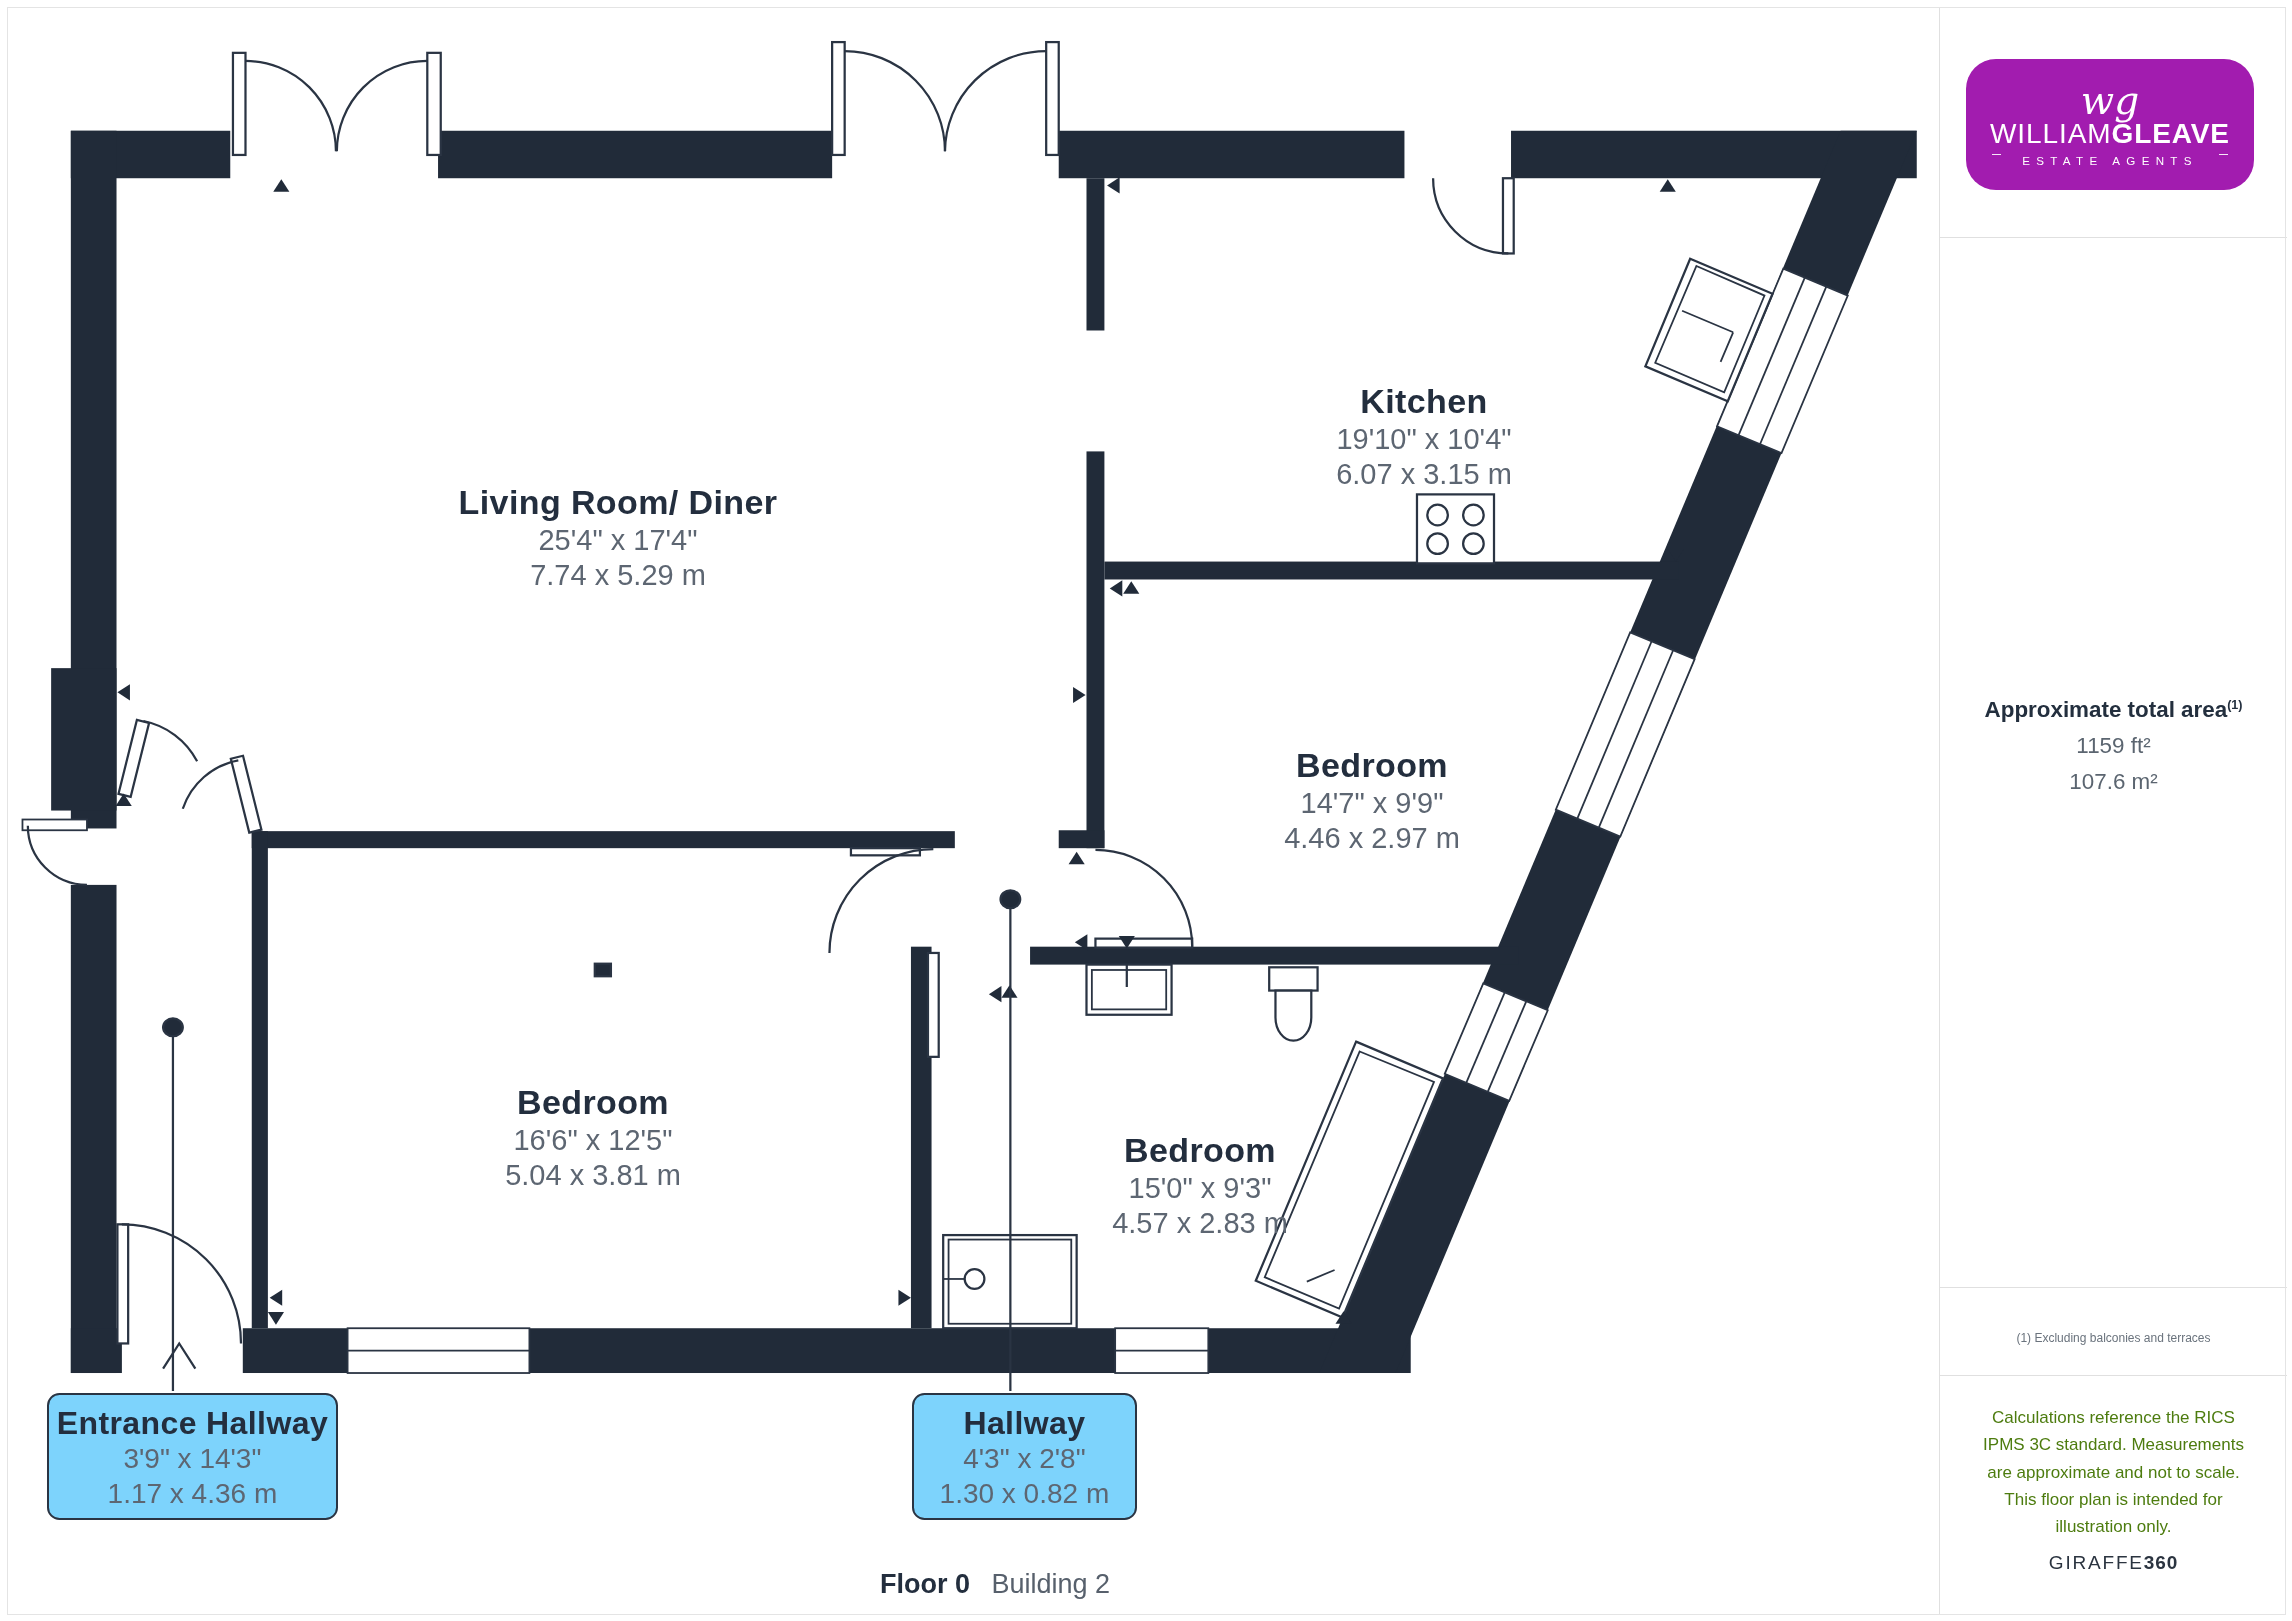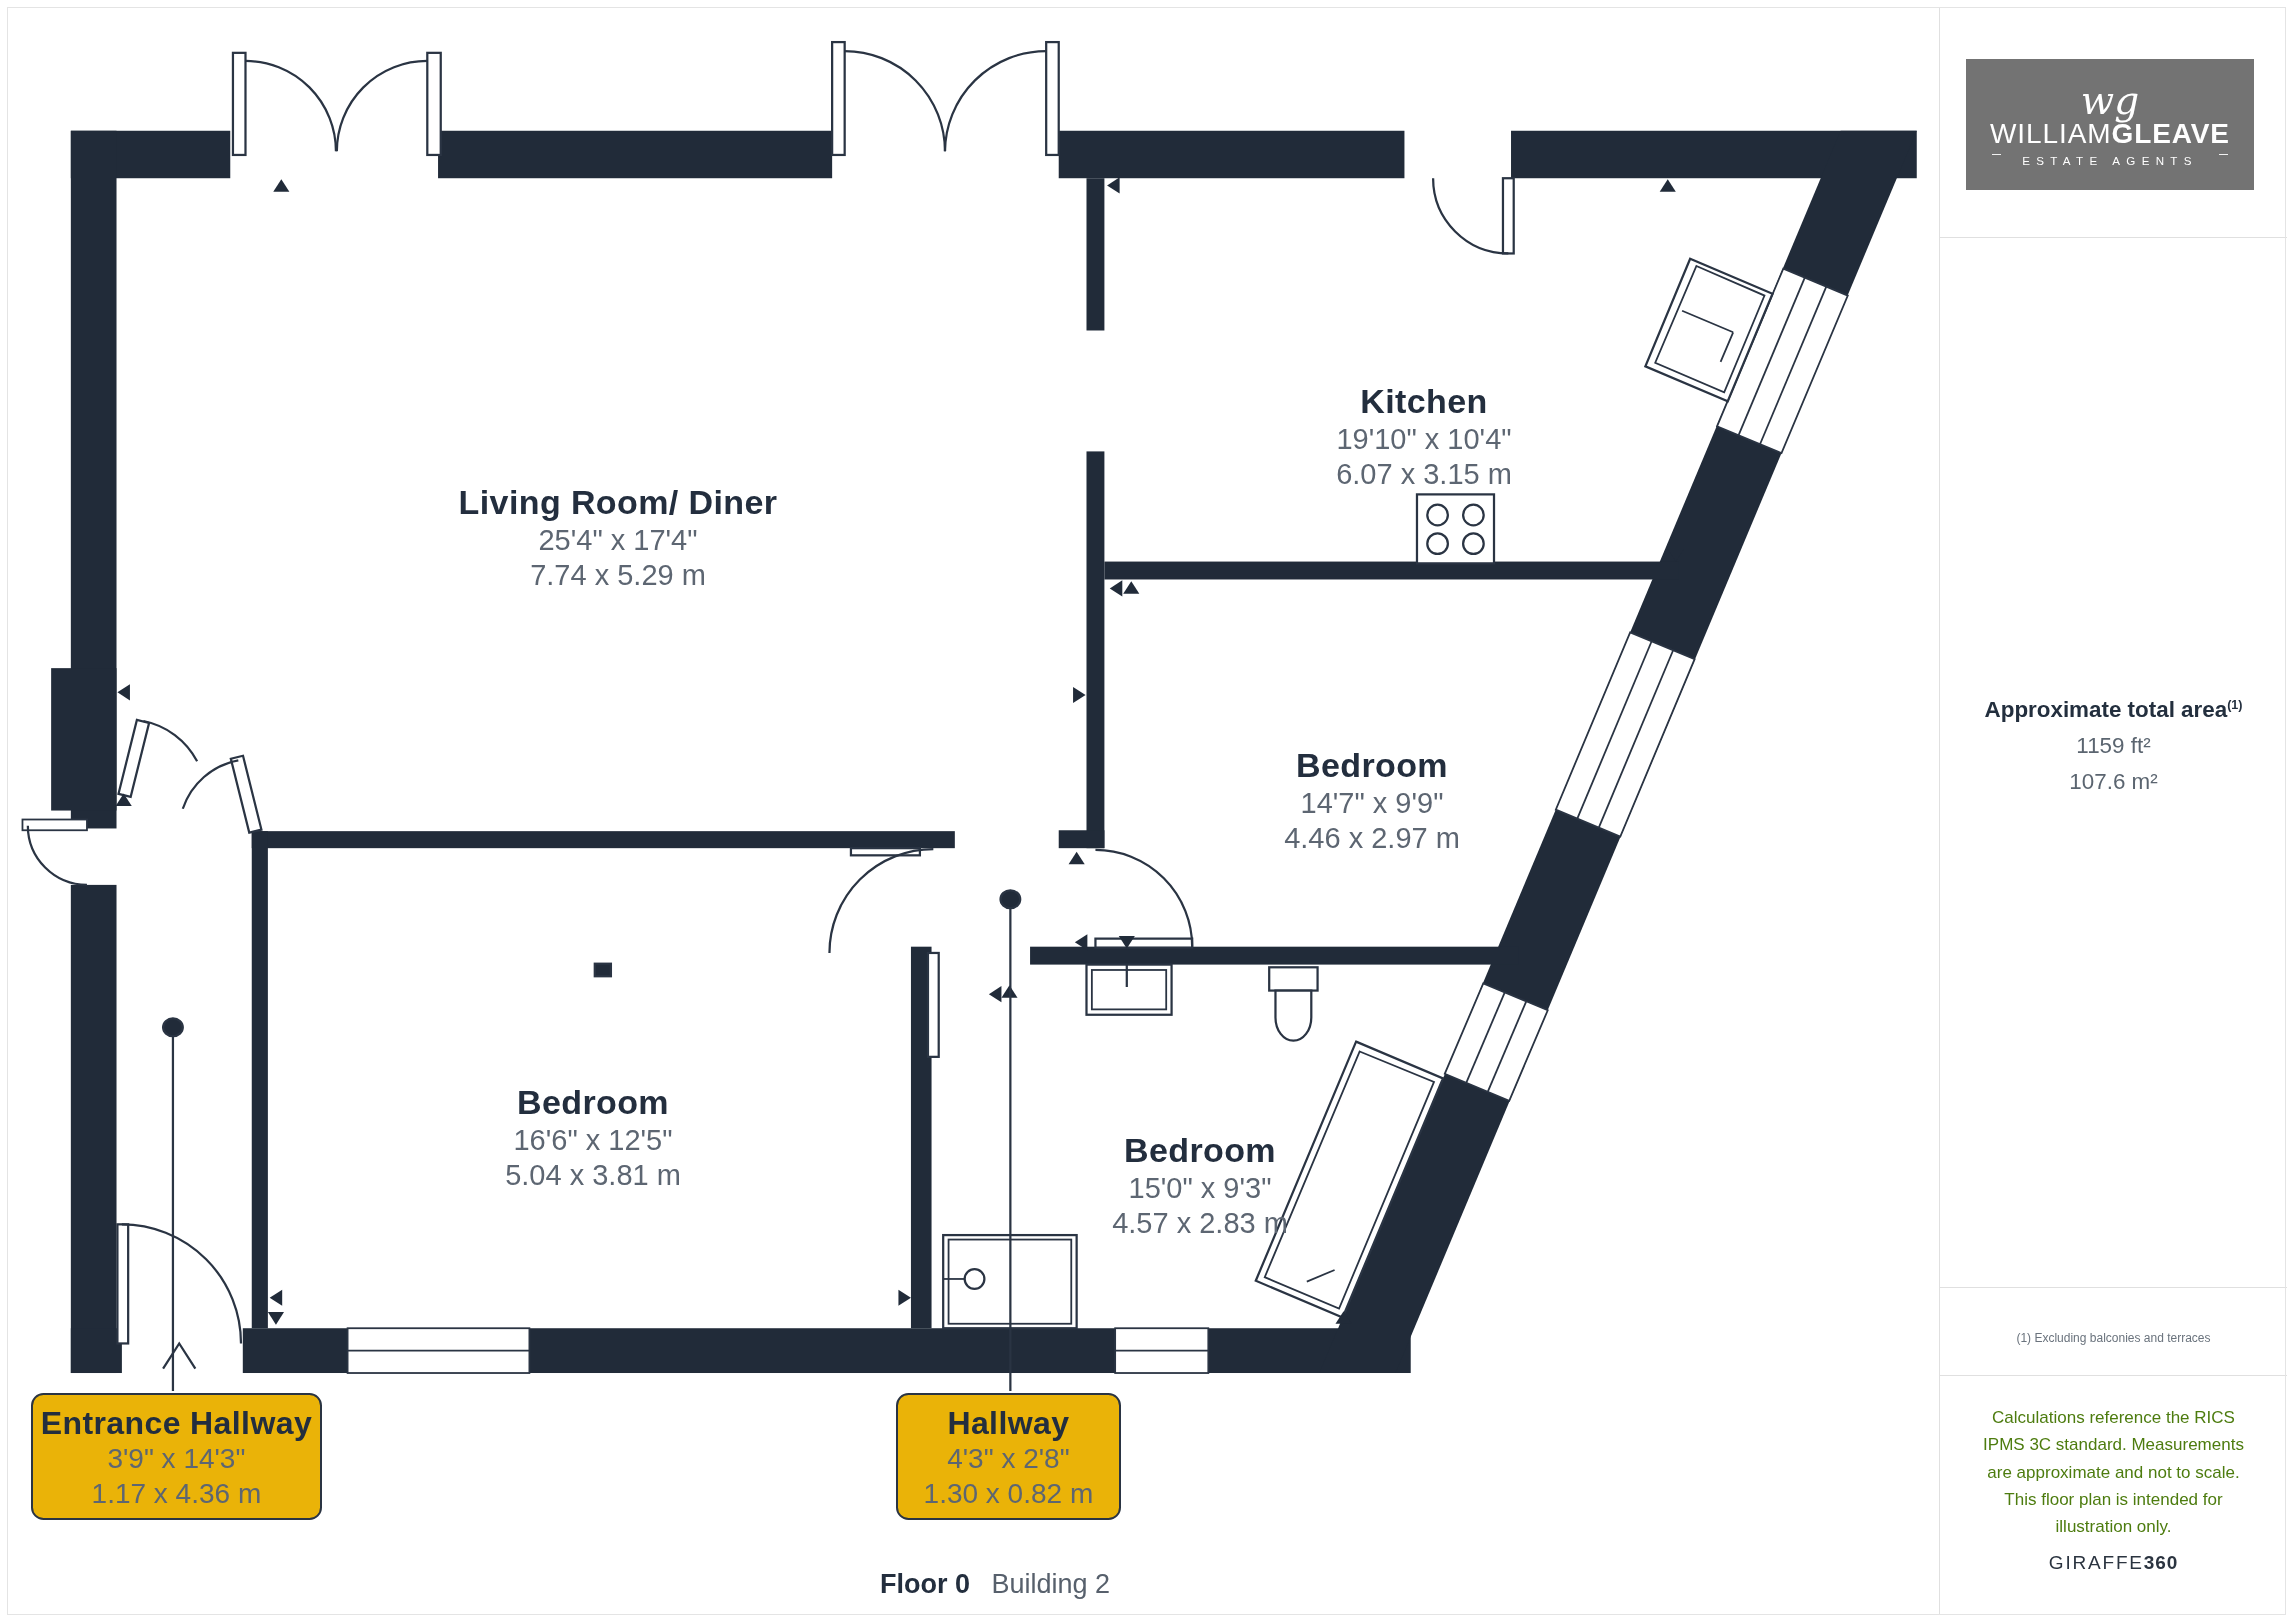--- a/index.html
+++ b/index.html
@@ -3,32 +3,32 @@
 <meta charset="utf-8">
 <style>
   html,body{margin:0;padding:0;background:#ffffff;}
   #canvas{position:relative;width:2293px;height:1622px;background:#fff;overflow:hidden;
           font-family:"Liberation Sans", sans-serif;}
   #frame{position:absolute;left:7.2px;top:7.2px;right:7.2px;bottom:7.2px;border:0.9px solid #e4e4e4;pointer-events:none;}
   svg{position:absolute;left:0;top:0;}
   .room-label{position:absolute;transform:translateX(-50%);text-align:center;white-space:nowrap;margin-top:36px;}
   .room-name{font-size:34px;font-weight:bold;color:#232e3e;letter-spacing:0.4px;line-height:1.2;}
   .room-dims{font-size:29px;color:#5d6672;line-height:1.22;}
-  .callout{position:absolute;background:#eab308;border:2.7px solid #2a3443;border-radius:12.5px;
-           text-align:center;padding:9px 5.4px 7.2px 5.4px;}
+  .callout{position:absolute;background:#7dd3fc;border:2.7px solid #2a3443;border-radius:12.5px;
+           text-align:center;padding:9px 5.4px 7.2px 5.4px;margin-left:16px;}
   .callout .room-name{font-size:32px;}
   .callout .room-dims{font-size:28px;}
   .footer-row{position:absolute;left:880px;top:1569px;display:flex;gap:21.5px;align-items:flex-end;}
   .floor-label{font-size:27px;font-weight:bold;color:#232e3e;}
   .building-label{font-size:27px;color:#57606c;}
   
   #sidebar{position:absolute;left:1939px;top:7.2px;width:347px;height:1608px;border-left:0.9px solid #e0e0e0;}
   .sb-divider{position:absolute;left:0;width:100%;height:0.9px;background:#e0e0e0;}
-  #logo-box{position:absolute;left:26px;top:52px;width:288px;height:131px;background:#737373;
-            display:flex;flex-direction:column;align-items:center;justify-content:center;color:#fff;}
+  #logo-box{position:absolute;left:26px;top:52px;width:288px;height:131px;background:#a21caf;
+            display:flex;flex-direction:column;align-items:center;justify-content:center;color:#fff;border-radius:30px;}
   #logo-monogram{font-family:"DejaVu Serif", serif;font-style:italic;font-size:39px;line-height:.9;margin-bottom:1.8px;}
   #logo-name{font-size:28px;letter-spacing:0.9px;line-height:1;}
   #logo-name b{font-weight:bold;}
   #logo-tagline{display:flex;align-items:flex-start;gap:21px;margin-top:6px;width:82%;}
   #logo-tagline .tl-line{flex:1;height:0.9px;background:#fff;opacity:.9;}
   #logo-tagline .tl-text{font-size:11.6px;letter-spacing:6.3px;white-space:nowrap;}
   #area-block{position:absolute;left:0;top:690px;width:100%;text-align:center;}
   #area-title{font-size:22.4px;font-weight:bold;color:#232f3e;}
   #area-title sup{font-size:12.5px;}
   .area-val{font-size:22.4px;color:#5b6570;margin-top:9.9px;}

